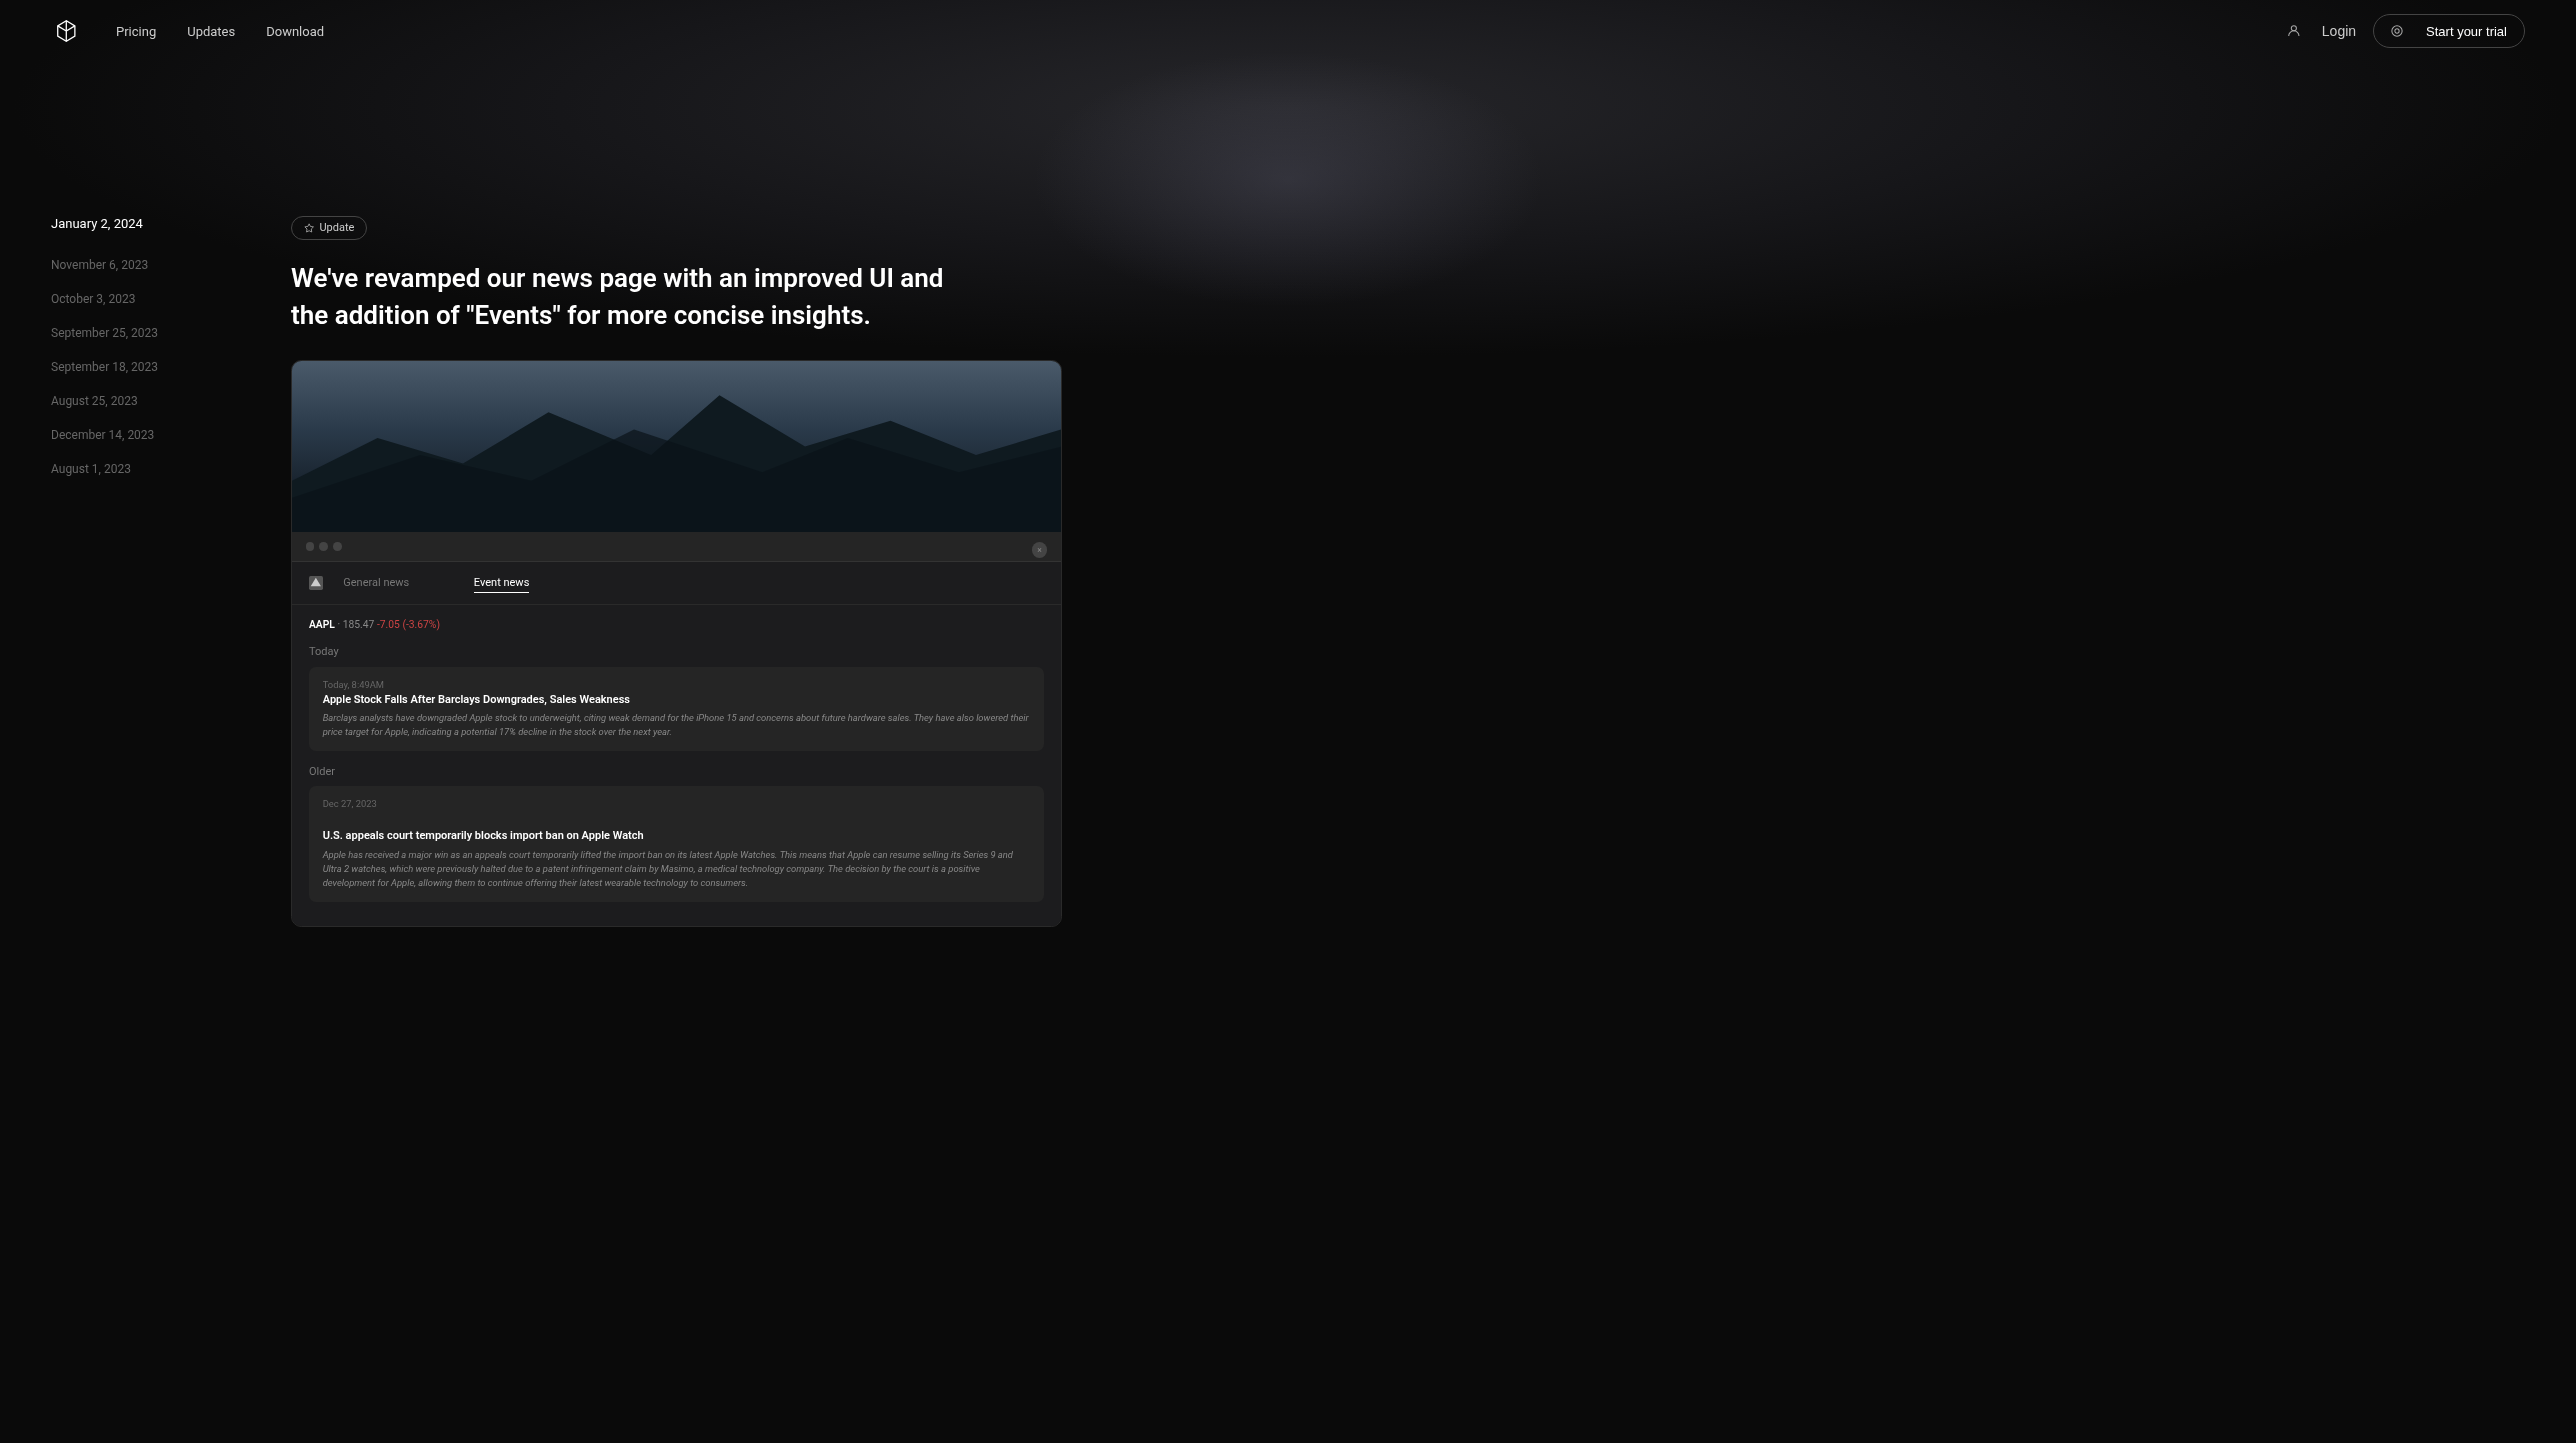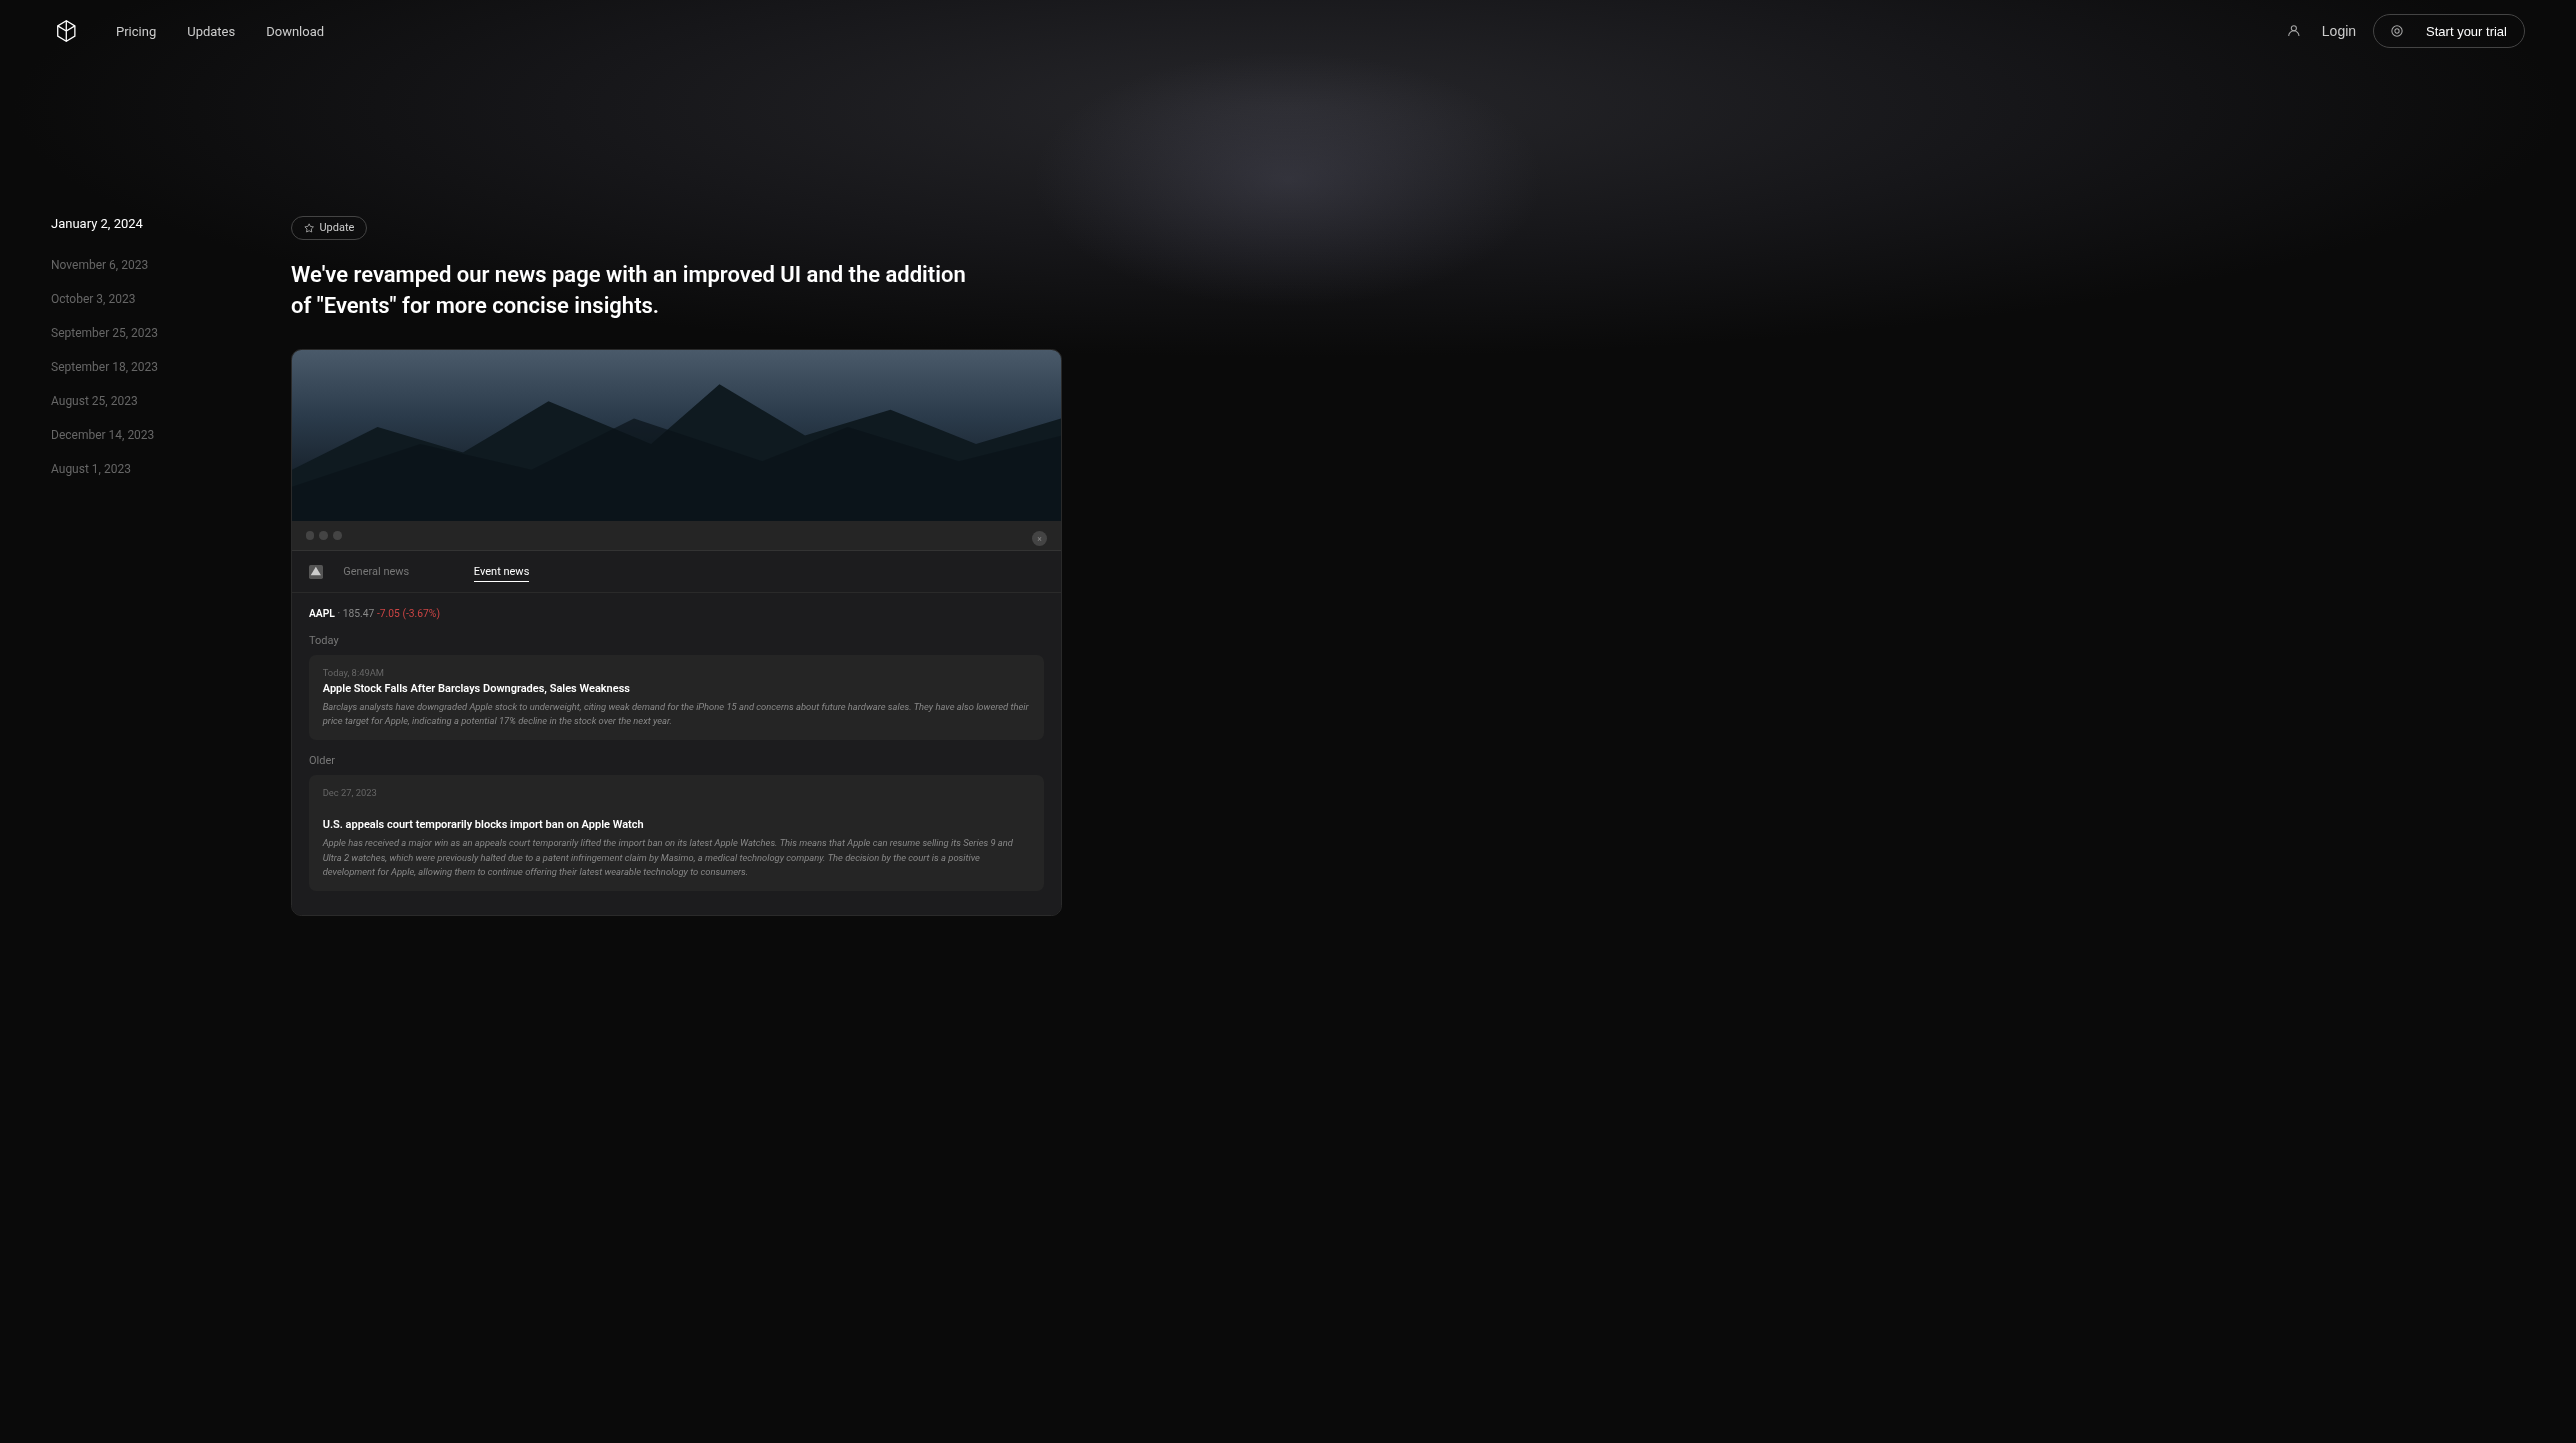--- a/index.html
+++ b/index.html
@@ -152,21 +152,21 @@
       gap: 5.1px;
       border: 0.9px solid #444444;
       border-radius: 17px;
       padding: 4.3px 12px;
       font-size: 11px;
       color: #cccccc;
       margin-bottom: 20.6px;
     }
 
     .article-title {
-      font-size: 22px;
+      font-size: 26px;
       font-weight: 600;
       line-height: 1.4;
       color: #ffffff;
       margin-bottom: 27px;
       max-width: 685px;
     }
 
     
     .screenshot-container {
       width: 100%;

